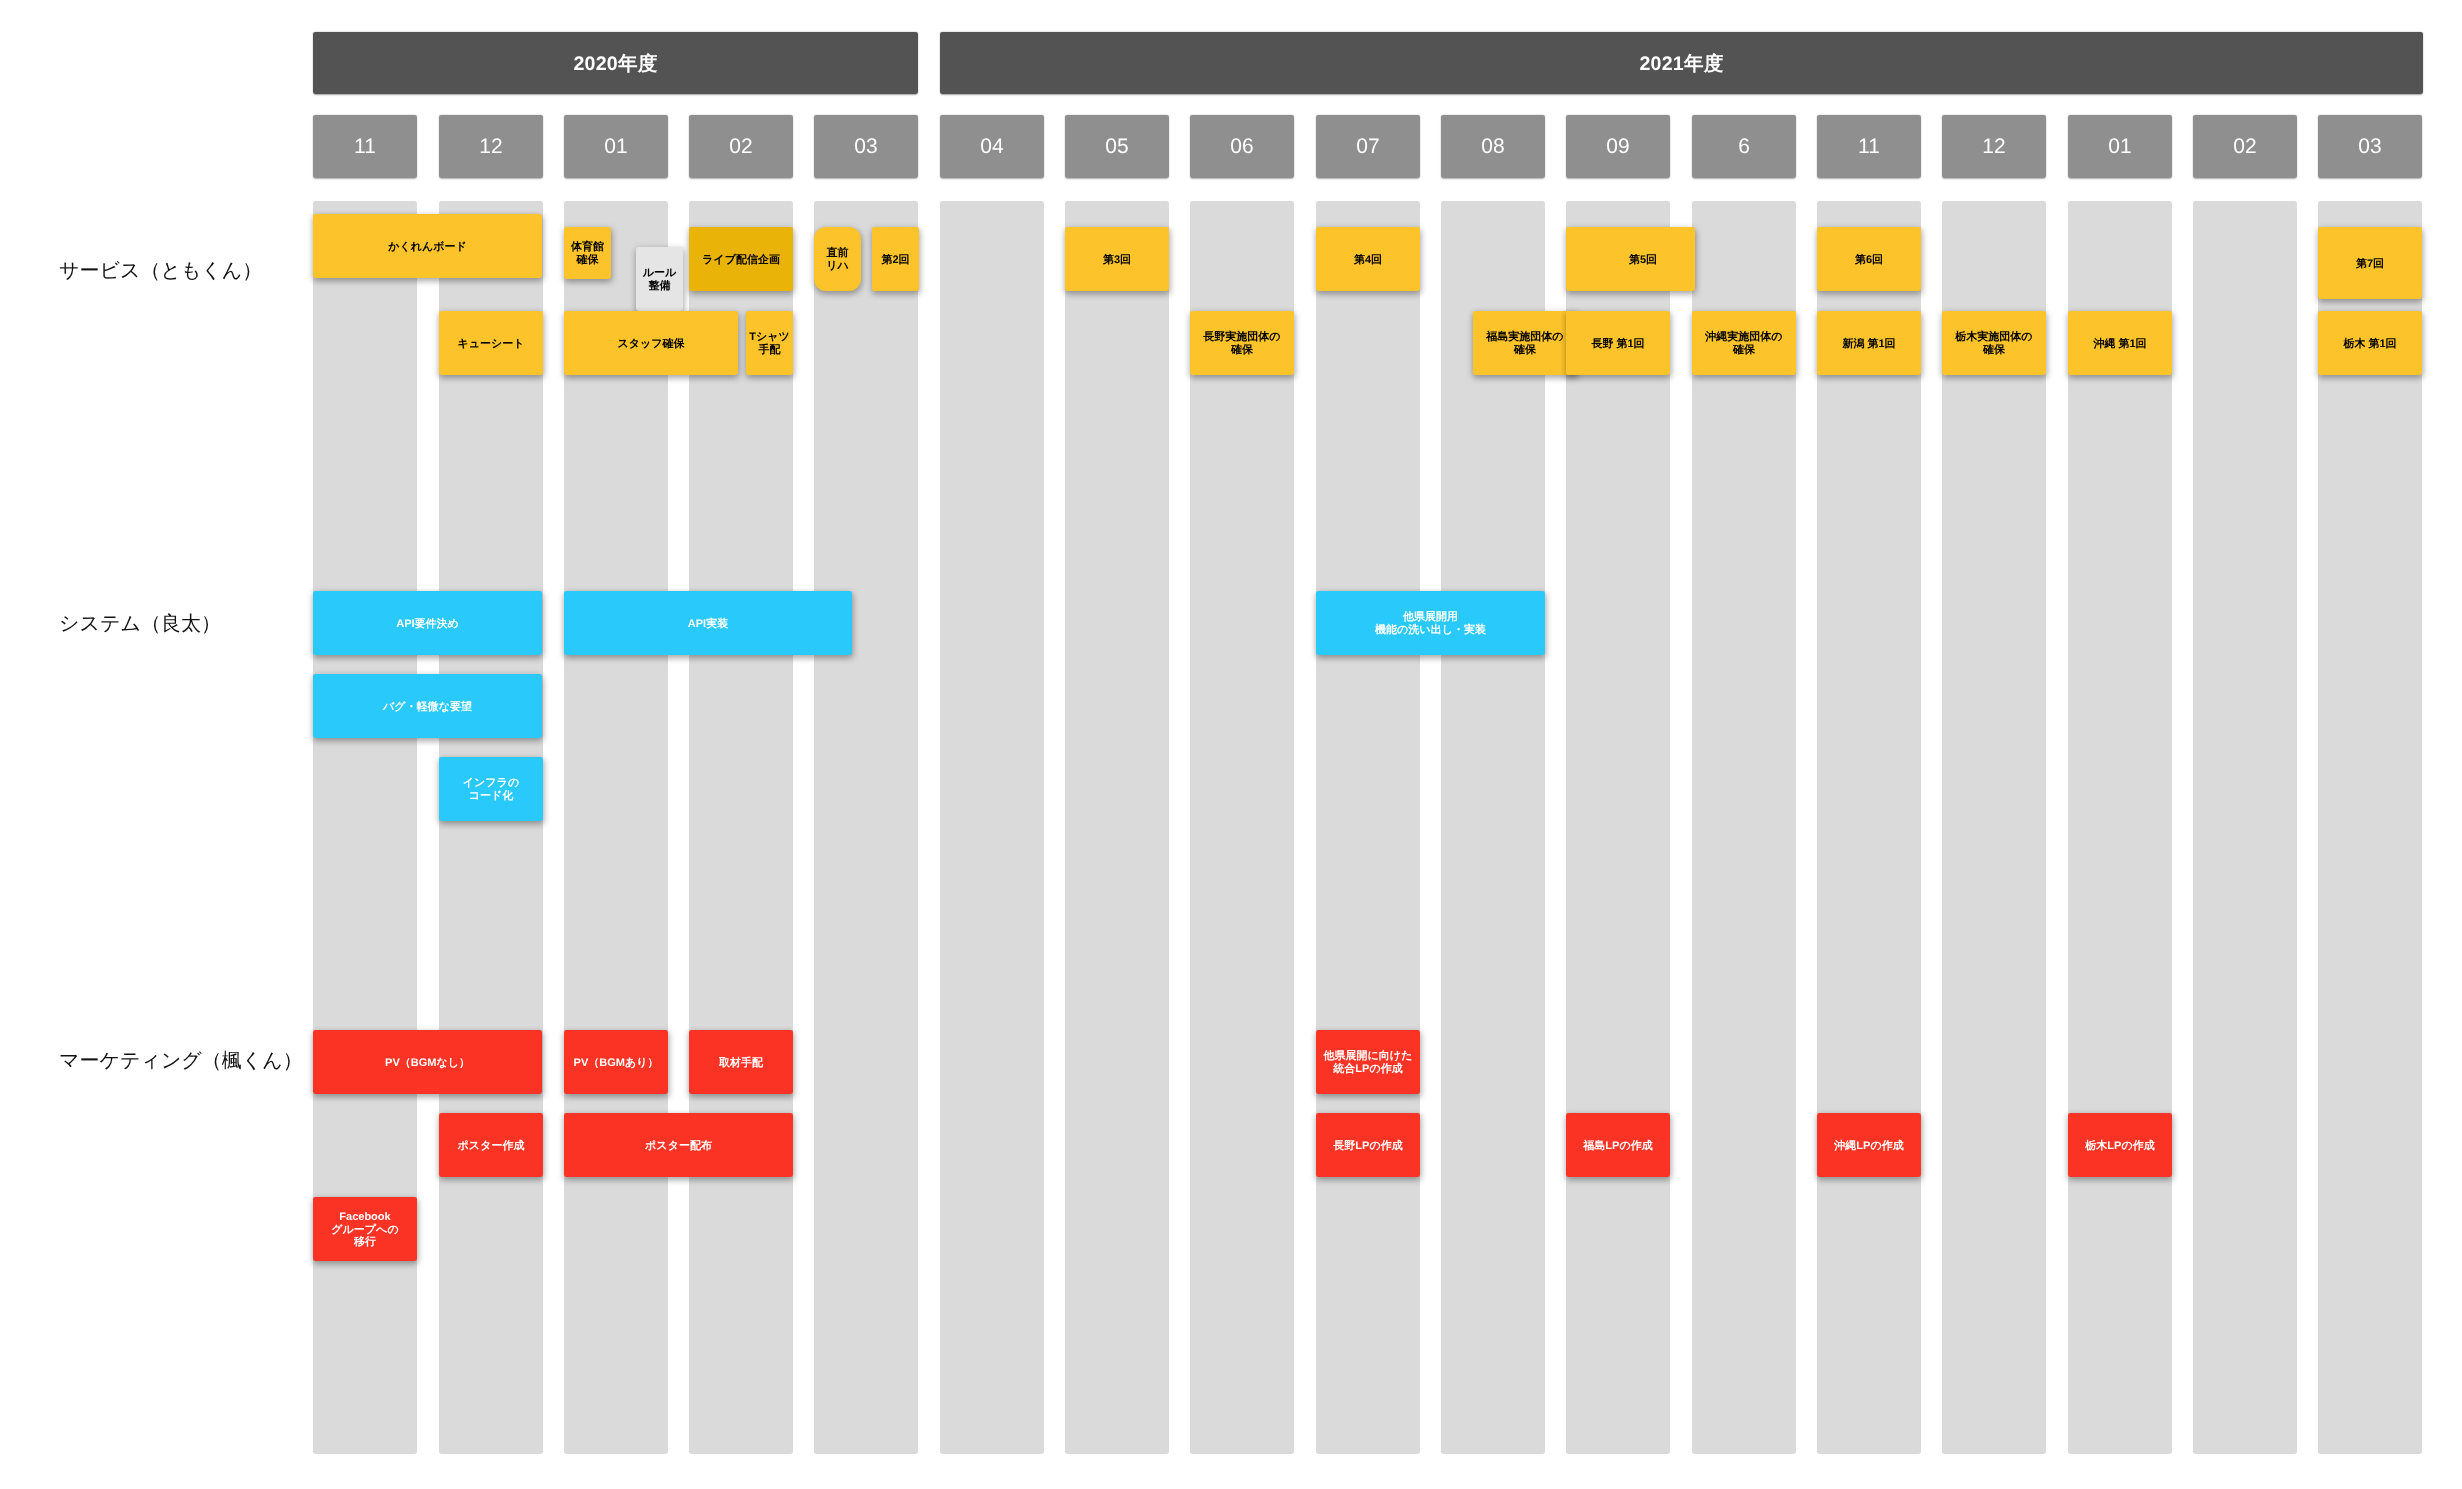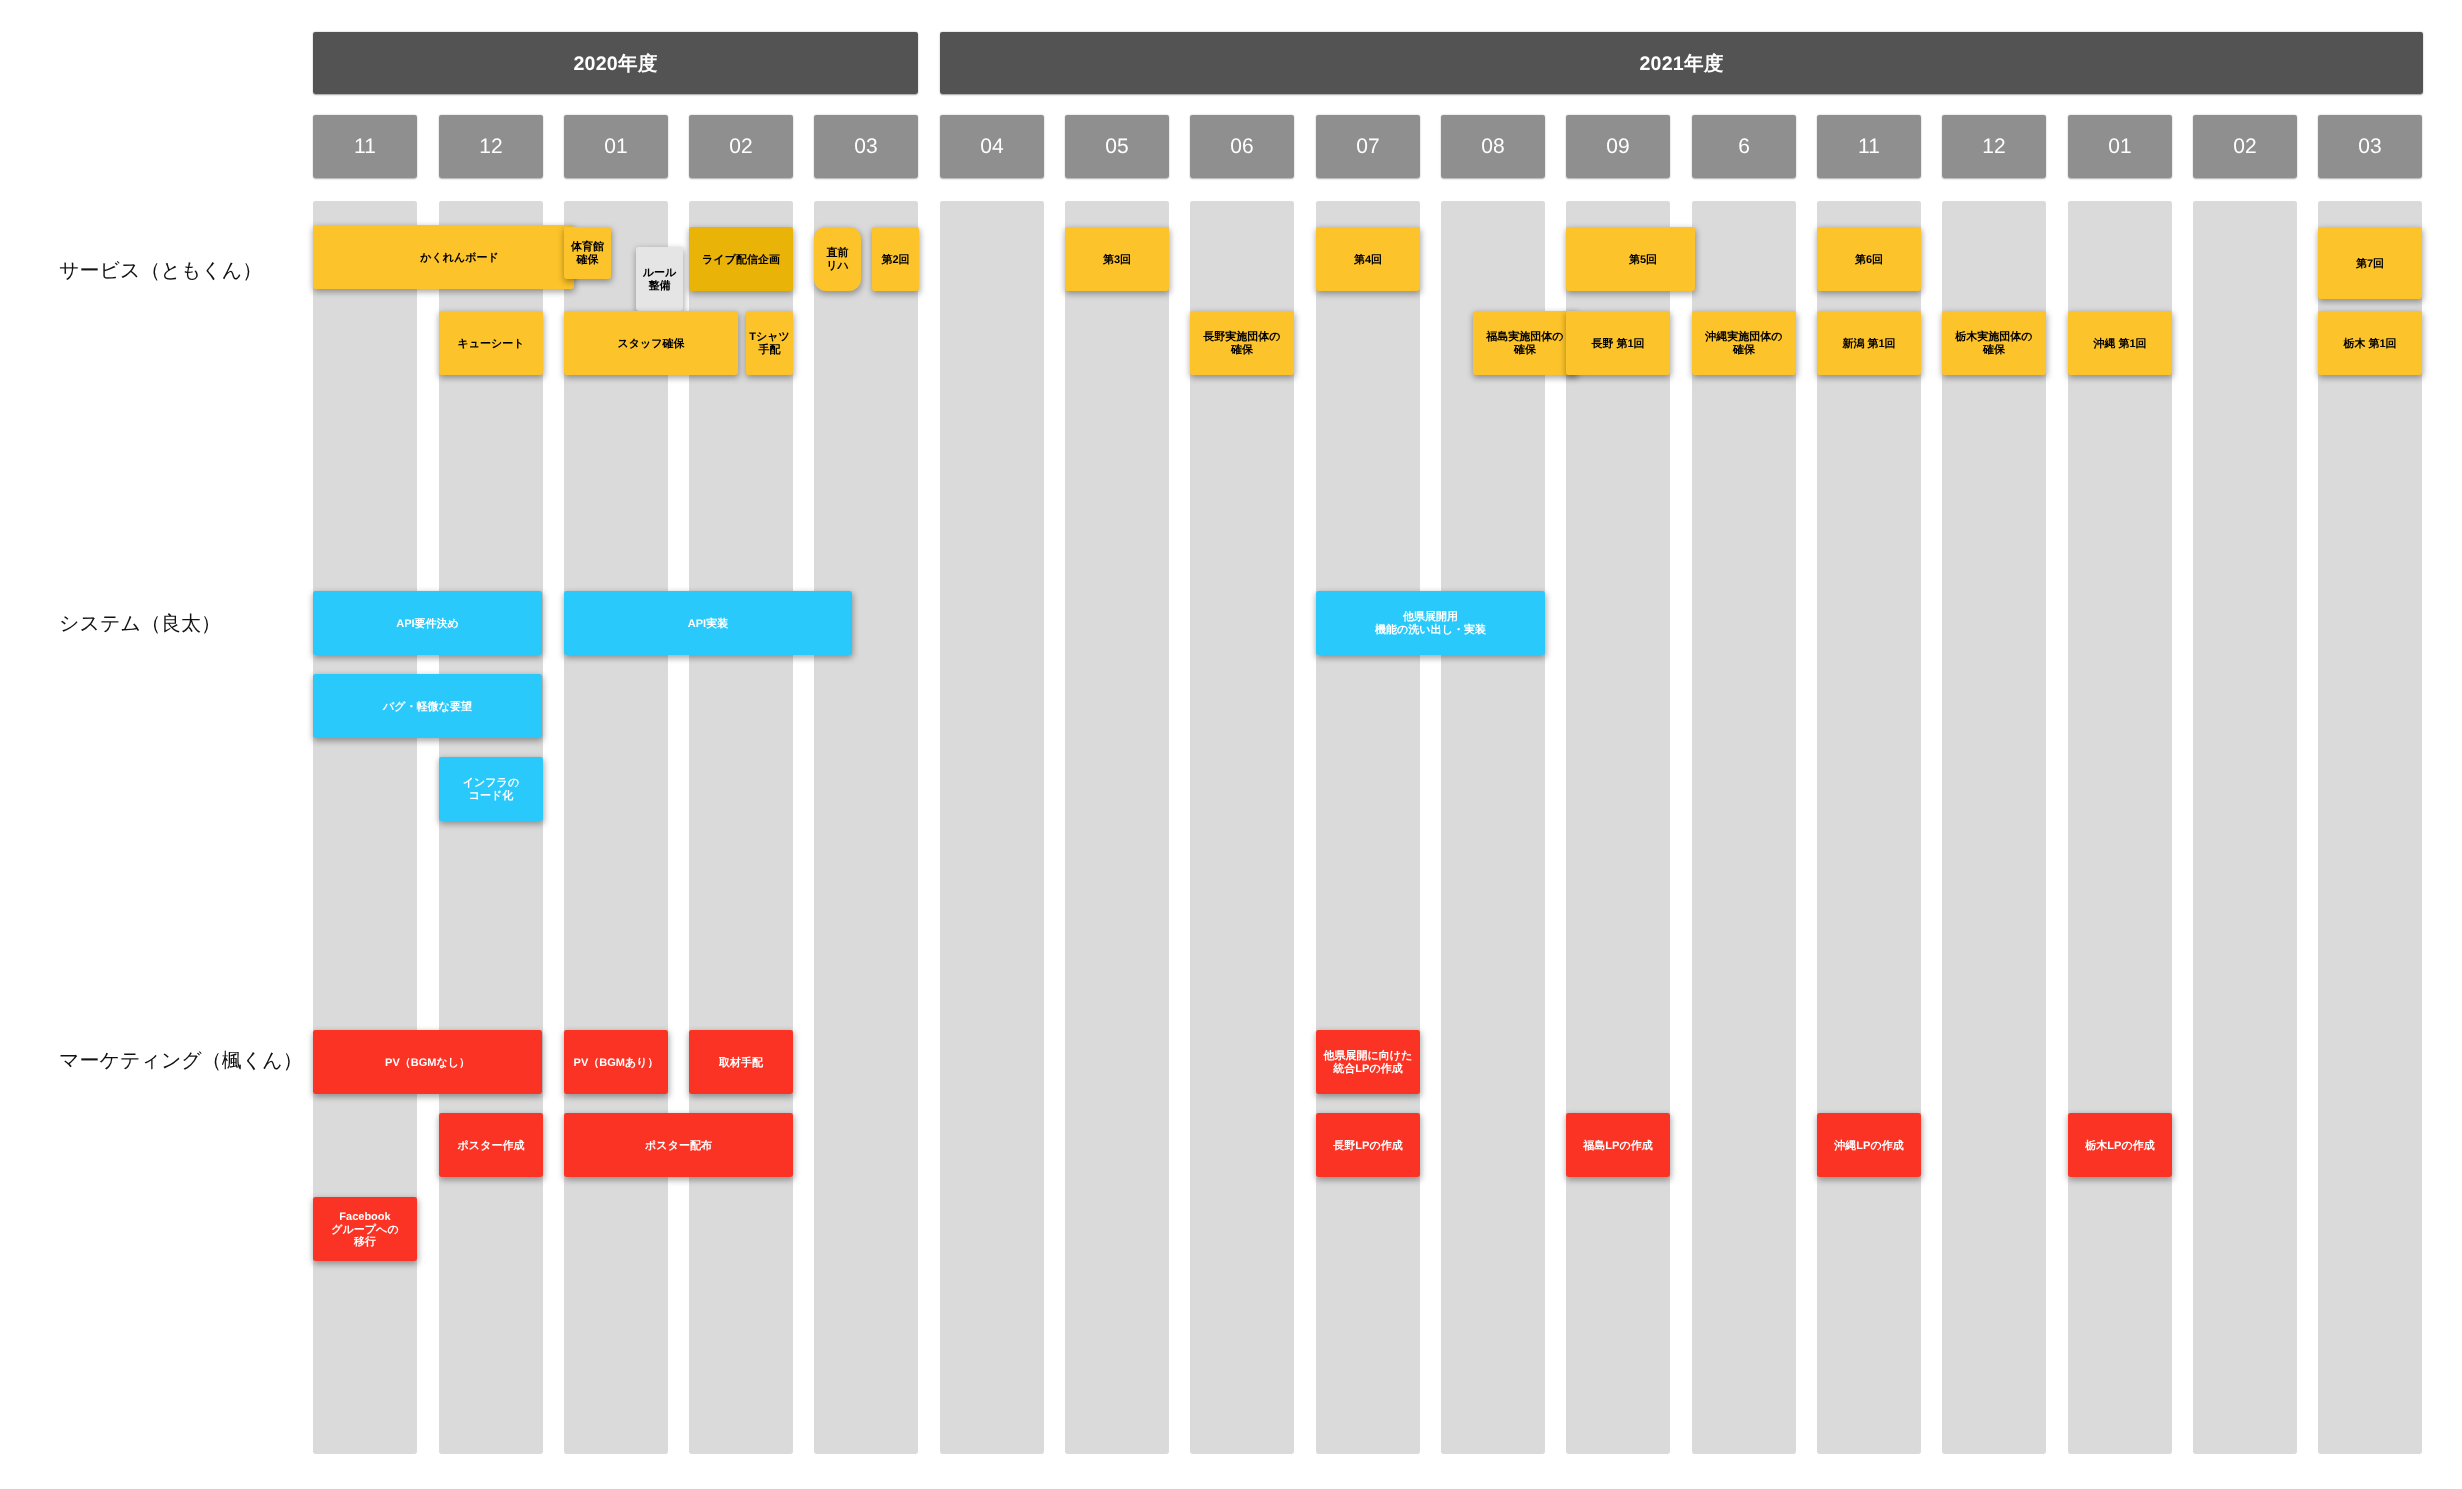--- a/index.html
+++ b/index.html
@@ -99,21 +99,21 @@
     <div class="monthcell" style="left: 2068px; top: 115px; width: 104px; height: 63px; background: rgb(143, 143, 143);">
       <span>01</span>
     </div>
     <div class="monthcell" style="left: 2193px; top: 115px; width: 104px; height: 63px; background: rgb(143, 143, 143);">
       <span>02</span>
     </div>
     <div class="monthcell" style="left: 2318px; top: 115px; width: 104px; height: 63px; background: rgb(143, 143, 143);">
       <span>03</span>
     </div>
     <div class="rowlabel" style="left: 59px; top: 270px;">サービス（ともくん）</div>
-    <div class="bar yellow" style="left: 313px; top: 225px; width: 229px; height: 64px; background: rgb(252, 195, 42); padding-left: 32px;">
+    <div class="bar yellow" style="left: 313px; top: 214px; width: 229px; height: 64px; background: rgb(252, 195, 42);">
       <span>かくれんボード</span>
     </div>
     <div class="bar yellow" style="left: 564px; top: 227px; width: 47px; height: 52px; background: rgb(252, 195, 42);">
       <span>体育館<br>確保</span>
     </div>
     <div class="bar yellow" style="left: 636px; top: 227px; width: 47px; height: 64px; background: #e5e5e5; margin-top: 20px;">
       <span>ルール<br>整備</span>
     </div>
     <div class="bar yellow" style="left: 689px; top: 227px; width: 104px; height: 64px; background: #eab308;">
       <span>ライブ配信企画</span>

